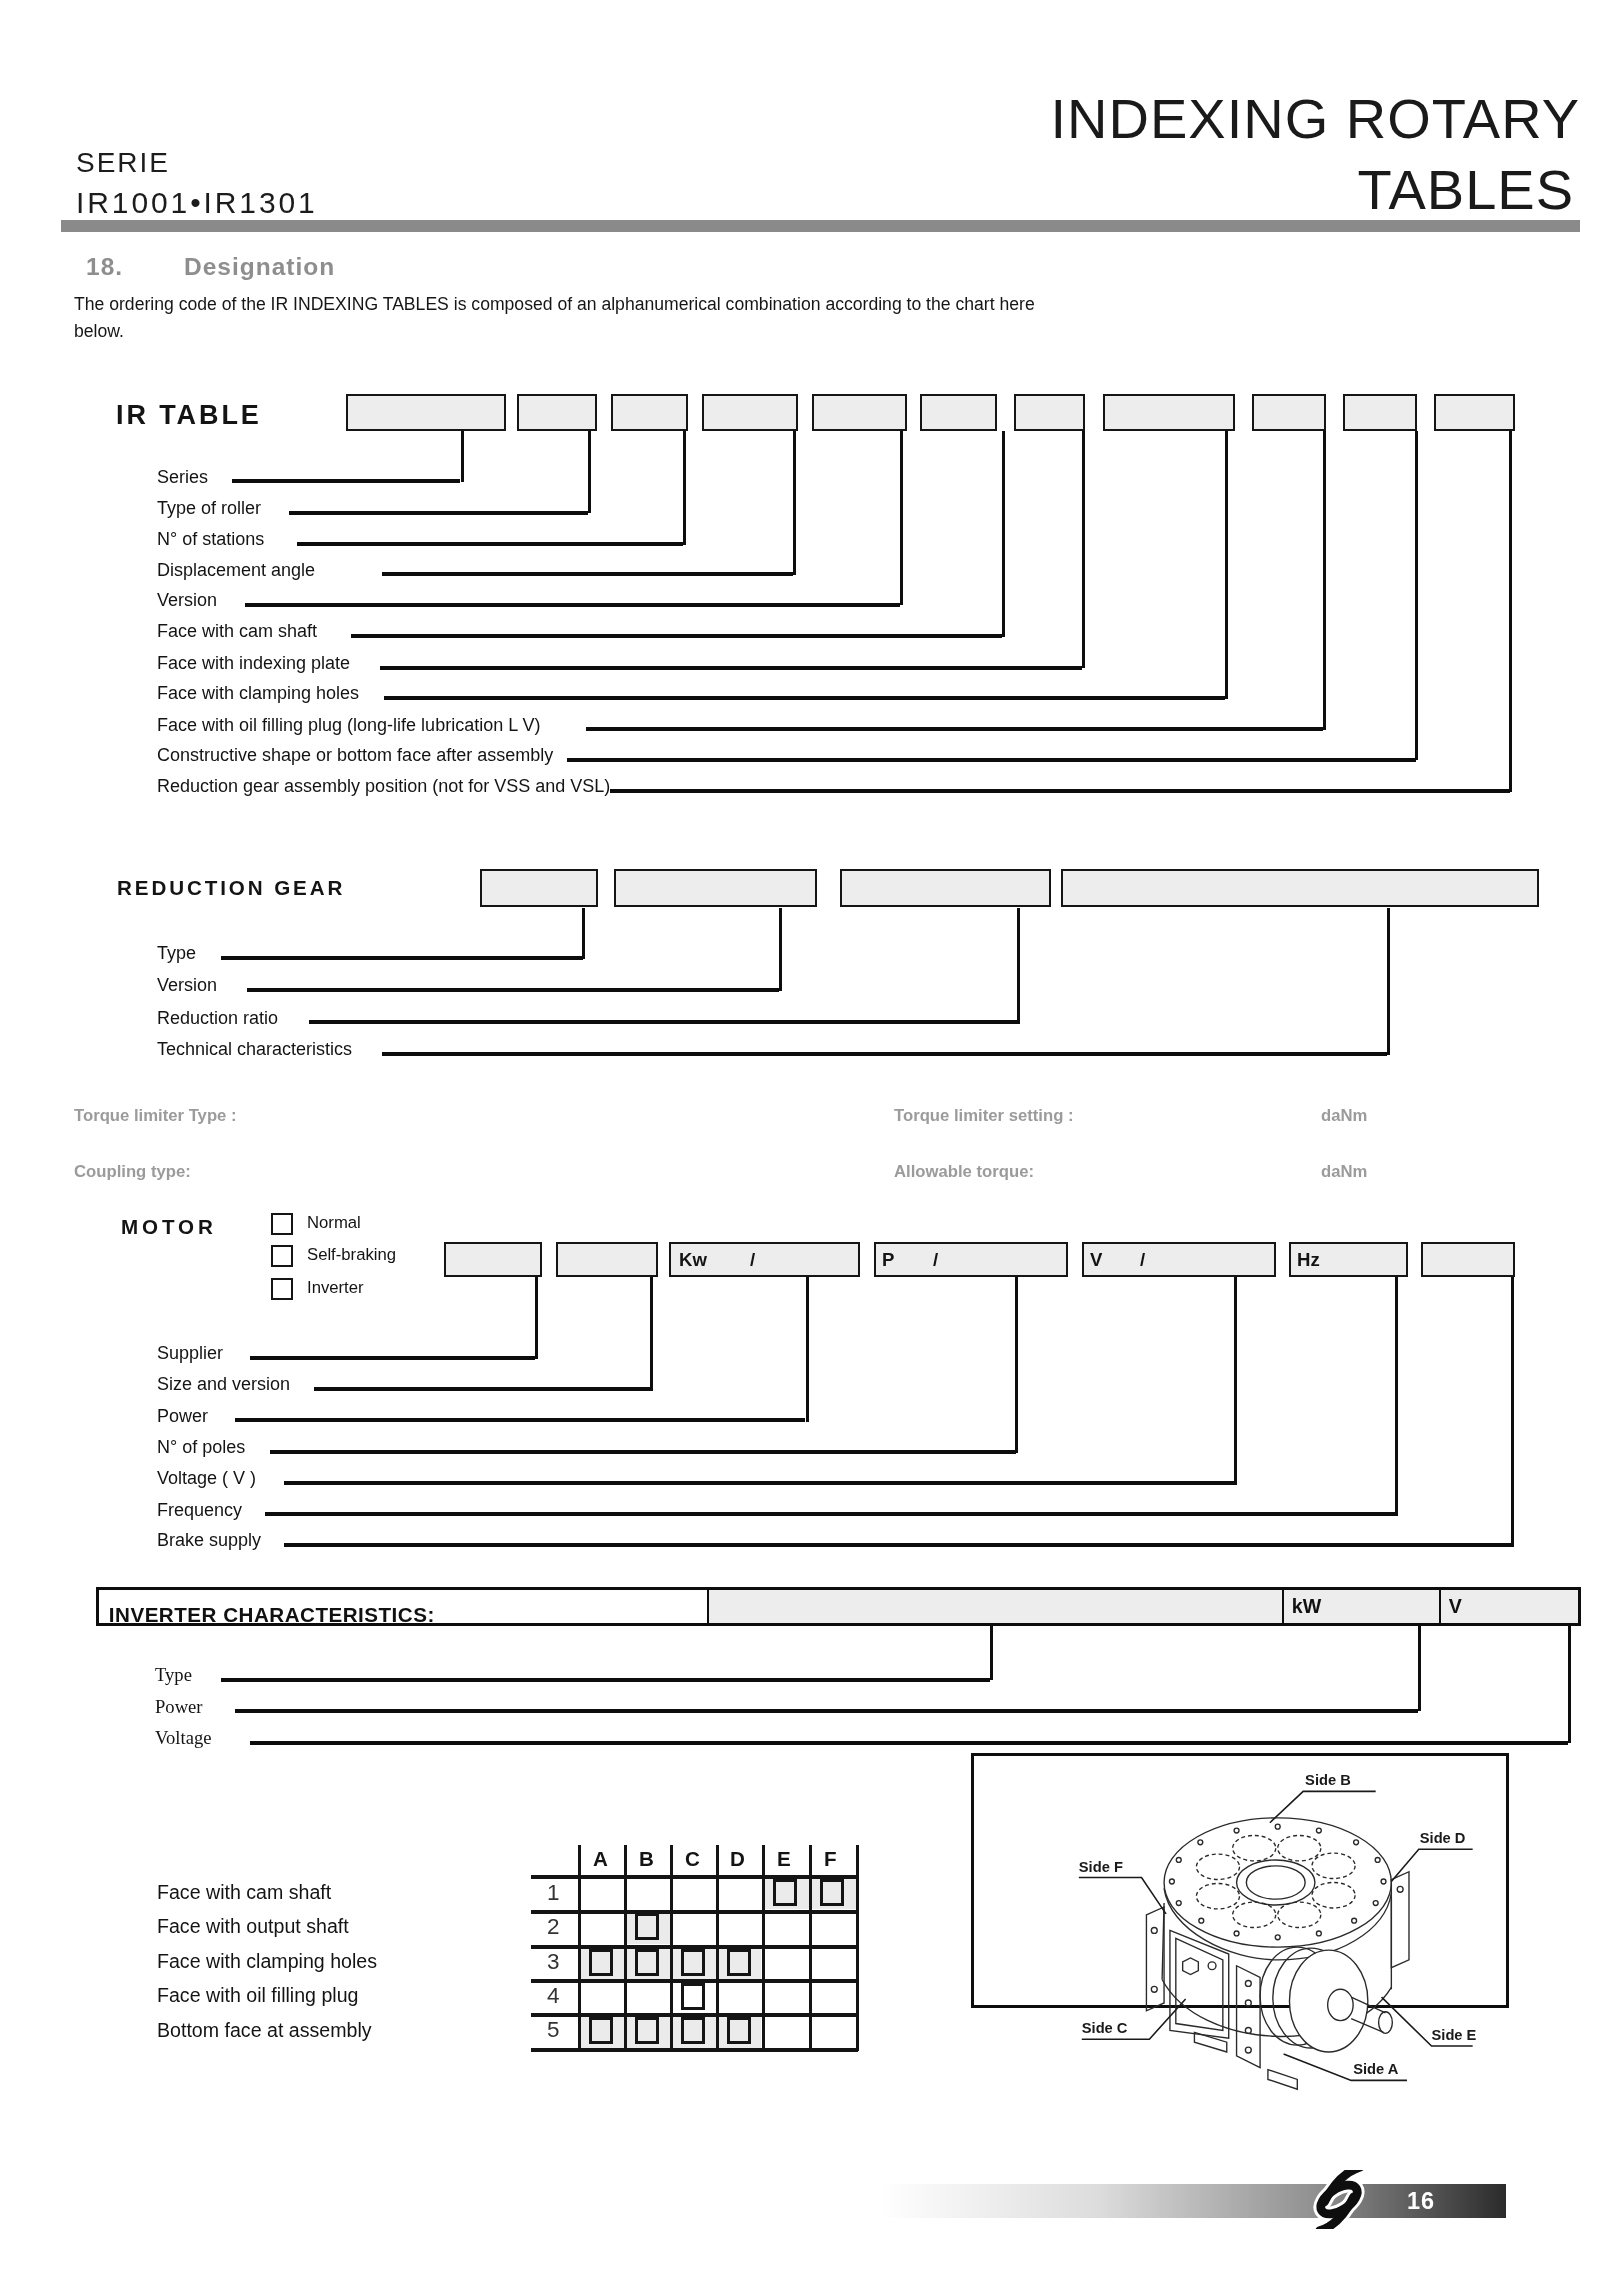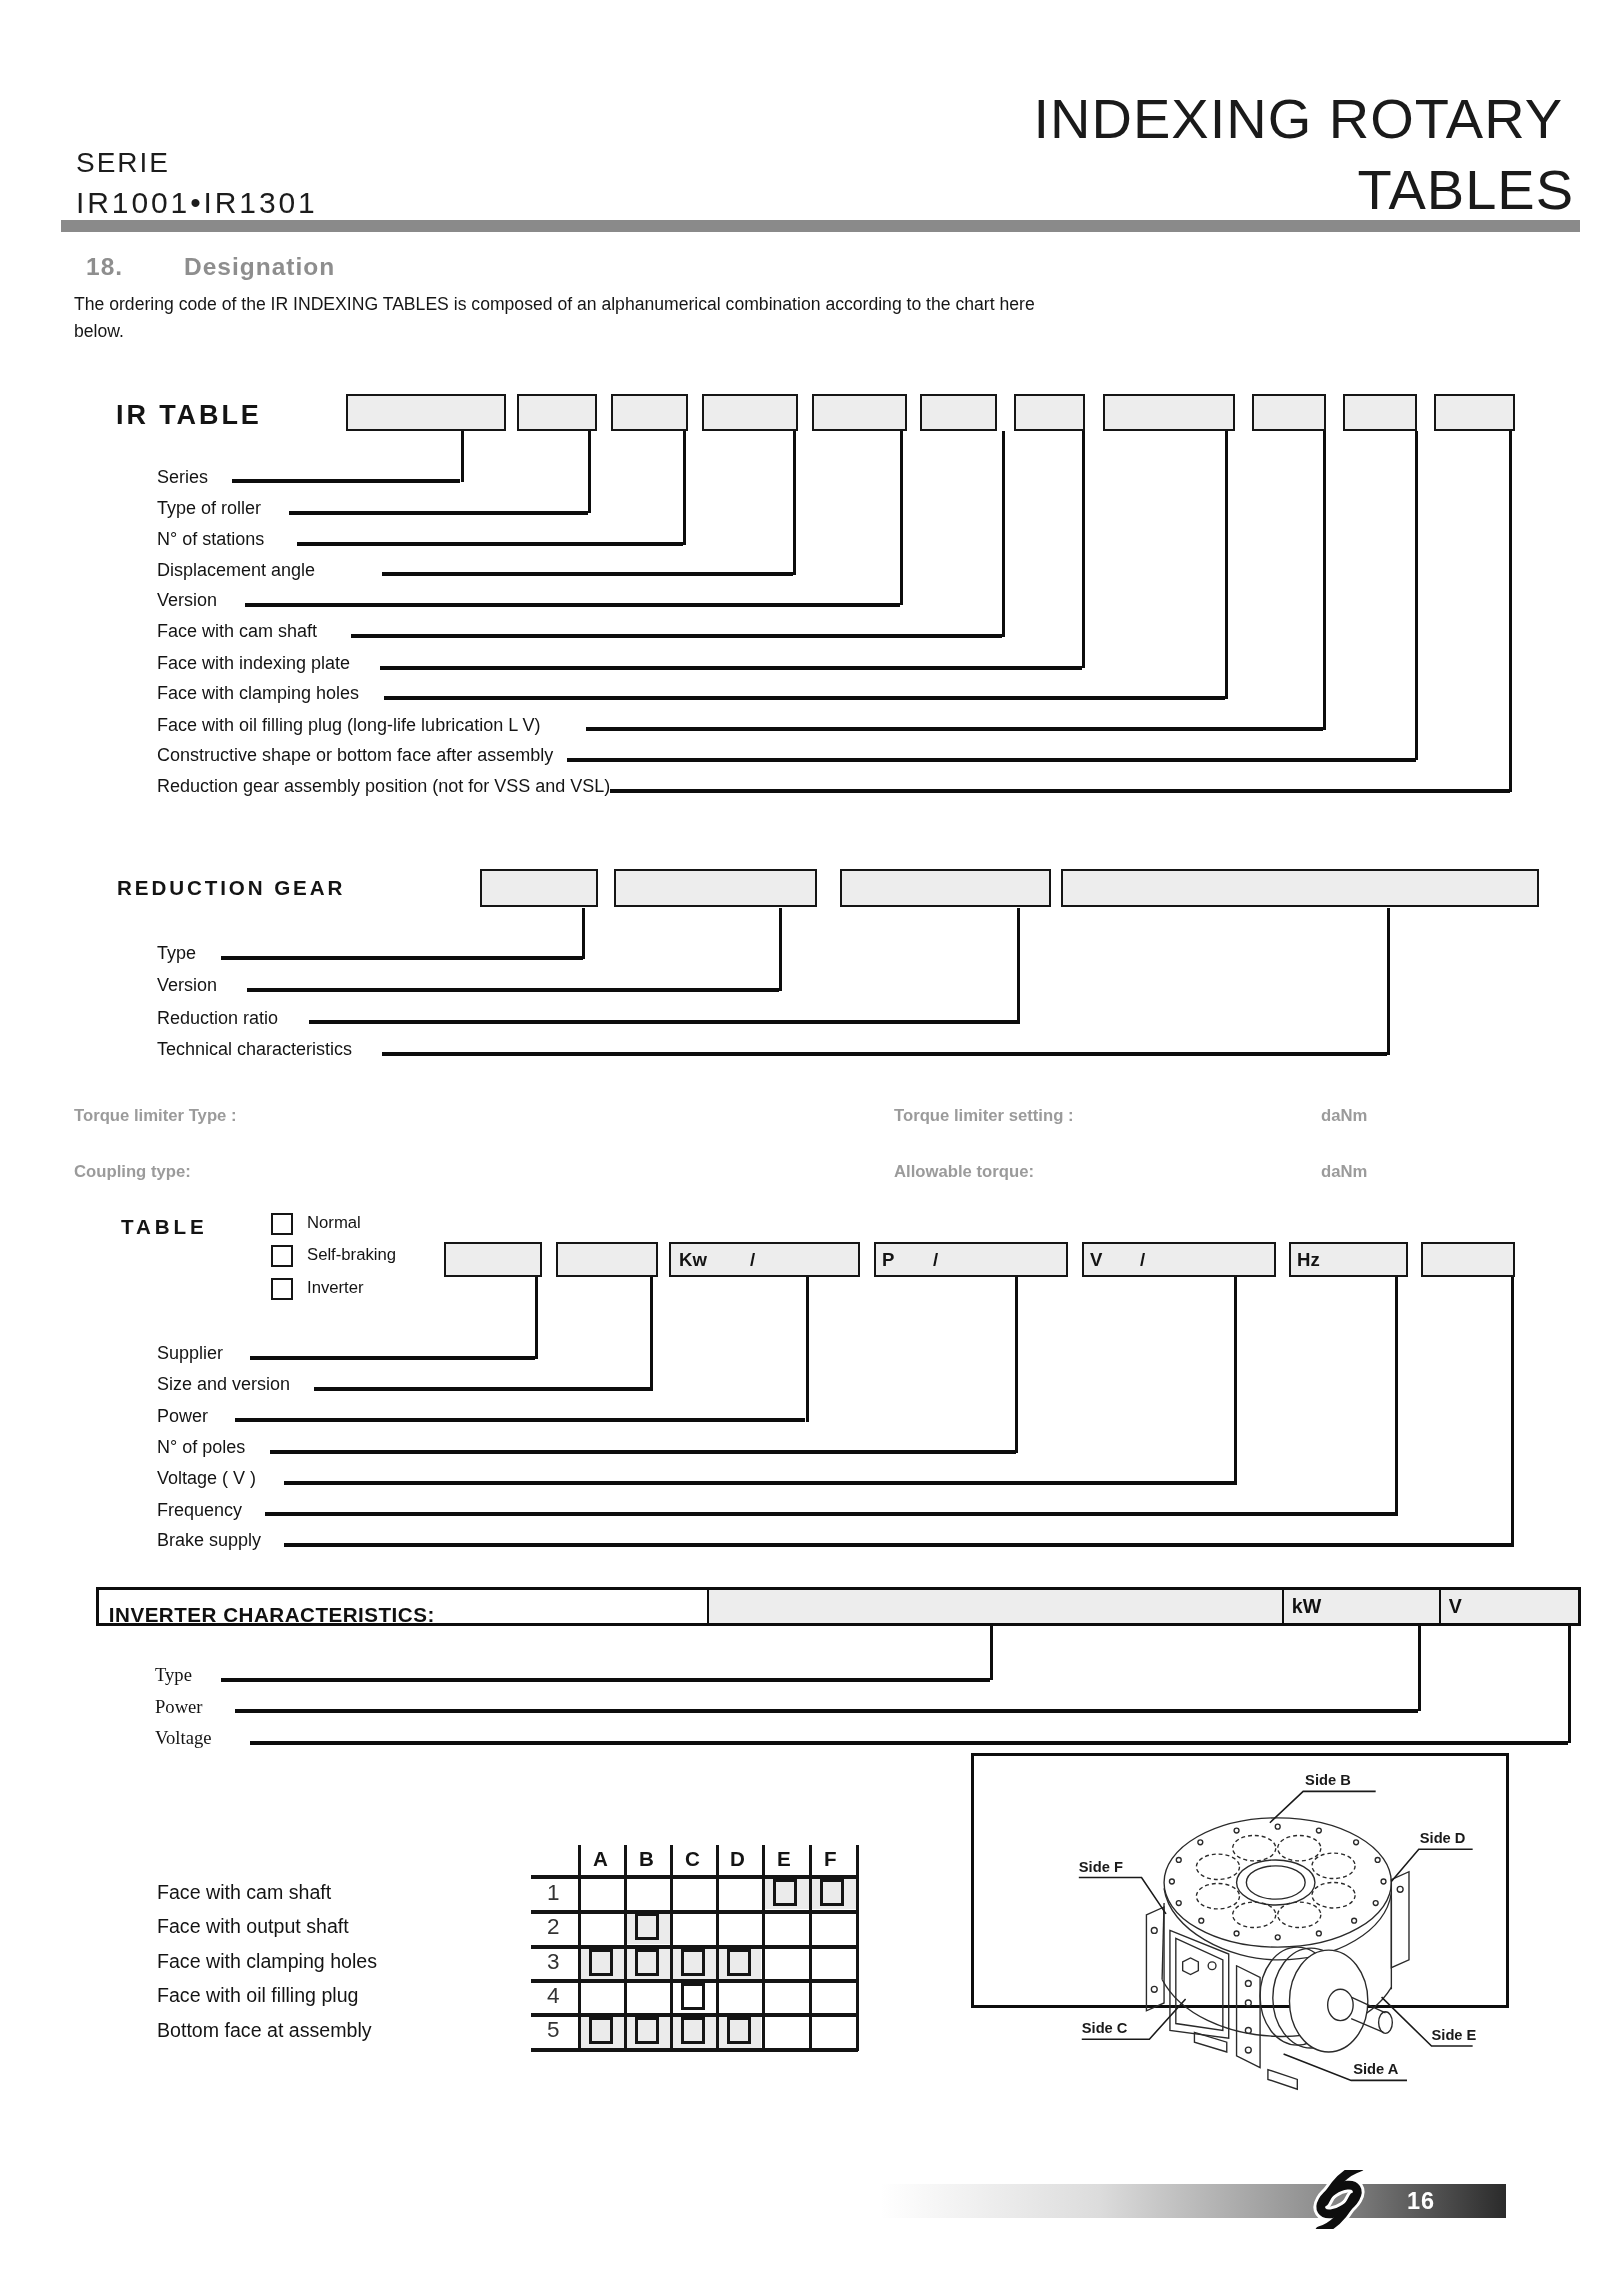--- a/index.html
+++ b/index.html
@@ -21,21 +21,21 @@
   .rownum{position:absolute;font-size:22.5px;color:#333;}
   .serif{font-family:"Liberation Serif",serif;}
 </style>
 </head>
 <body>
 
 <div id="page">
 
   <div class="abs" style="left:76px;top:147px;font-size:28px;letter-spacing:2px;color:#1c1c1c;">SERIE</div>
   <div class="abs" style="left:76px;top:186px;font-size:30px;letter-spacing:2.9px;color:#1c1c1c;">IR1001•IR1301</div>
-  <div class="abs" style="right:58px;top:86px;font-size:56px;letter-spacing:1px;color:#1a1a1a;">INDEXING ROTARY</div>
+  <div class="abs" style="right:41px;top:86px;font-size:56px;letter-spacing:1px;color:#1a1a1a;">INDEXING ROTARY</div>
   <div class="abs" style="right:47px;top:157px;font-size:56px;letter-spacing:1px;color:#1a1a1a;">TABLES</div>
   <div class="abs" style="left:61px;top:220px;width:1519px;height:11.8px;background:#8a8a8a;"></div>
 
   <div class="abs" style="left:86px;top:253px;font-size:24.5px;font-weight:bold;color:#8e8e8e;letter-spacing:1px;">18.</div>
   <div class="abs" style="left:184px;top:253px;font-size:24.5px;font-weight:bold;color:#8e8e8e;letter-spacing:1px;">Designation</div>
 
   <div class="abs" style="left:74px;top:294px;font-size:17.6px;color:#161616;">The ordering code of the IR INDEXING TABLES is composed of an alphanumerical combination according to the chart here</div>
   <div class="abs" style="left:74px;top:321px;font-size:17.6px;color:#161616;">below.</div>
 
   <div class="seclabel" style="left:116px;top:400px;font-size:27px;letter-spacing:2.9px;">IR TABLE</div>
@@ -110,21 +110,21 @@
   <div class="lineV" style="left:1017px;top:908px;height:116px;"></div>
   <div class="lineV" style="left:1387px;top:908px;height:147px;"></div>
 
   <div class="glbl" style="left:74px;top:1106px;">Torque limiter  Type :</div>
   <div class="glbl" style="left:894px;top:1106px;">Torque limiter setting :</div>
   <div class="glbl" style="left:1321px;top:1106px;">daNm</div>
   <div class="glbl" style="left:74px;top:1162px;">Coupling type:</div>
   <div class="glbl" style="left:894px;top:1162px;">Allowable torque:</div>
   <div class="glbl" style="left:1321px;top:1162px;">daNm</div>
 
-  <div class="seclabel" style="left:121px;top:1215px;font-size:20.6px;letter-spacing:3.9px;">TABLE</div>
+  <div class="seclabel" style="left:121px;top:1215px;font-size:20.6px;letter-spacing:3.9px;">MOTOR</div>
 
   <div class="cb" style="left:271px;top:1213px;"></div>
   <div class="cb" style="left:271px;top:1245px;"></div>
   <div class="cb" style="left:271px;top:1278px;"></div>
   <div class="lbl" style="left:307px;top:1213px;font-size:16.7px;">Normal</div>
   <div class="lbl" style="left:307px;top:1245px;font-size:16.7px;">Self-braking</div>
   <div class="lbl" style="left:307px;top:1278px;font-size:16.7px;">Inverter</div>
 
   <div class="bx" style="left:444px;top:1242px;width:98px;height:35px;"></div>
   <div class="bx" style="left:556px;top:1242px;width:102px;height:35px;"></div>

